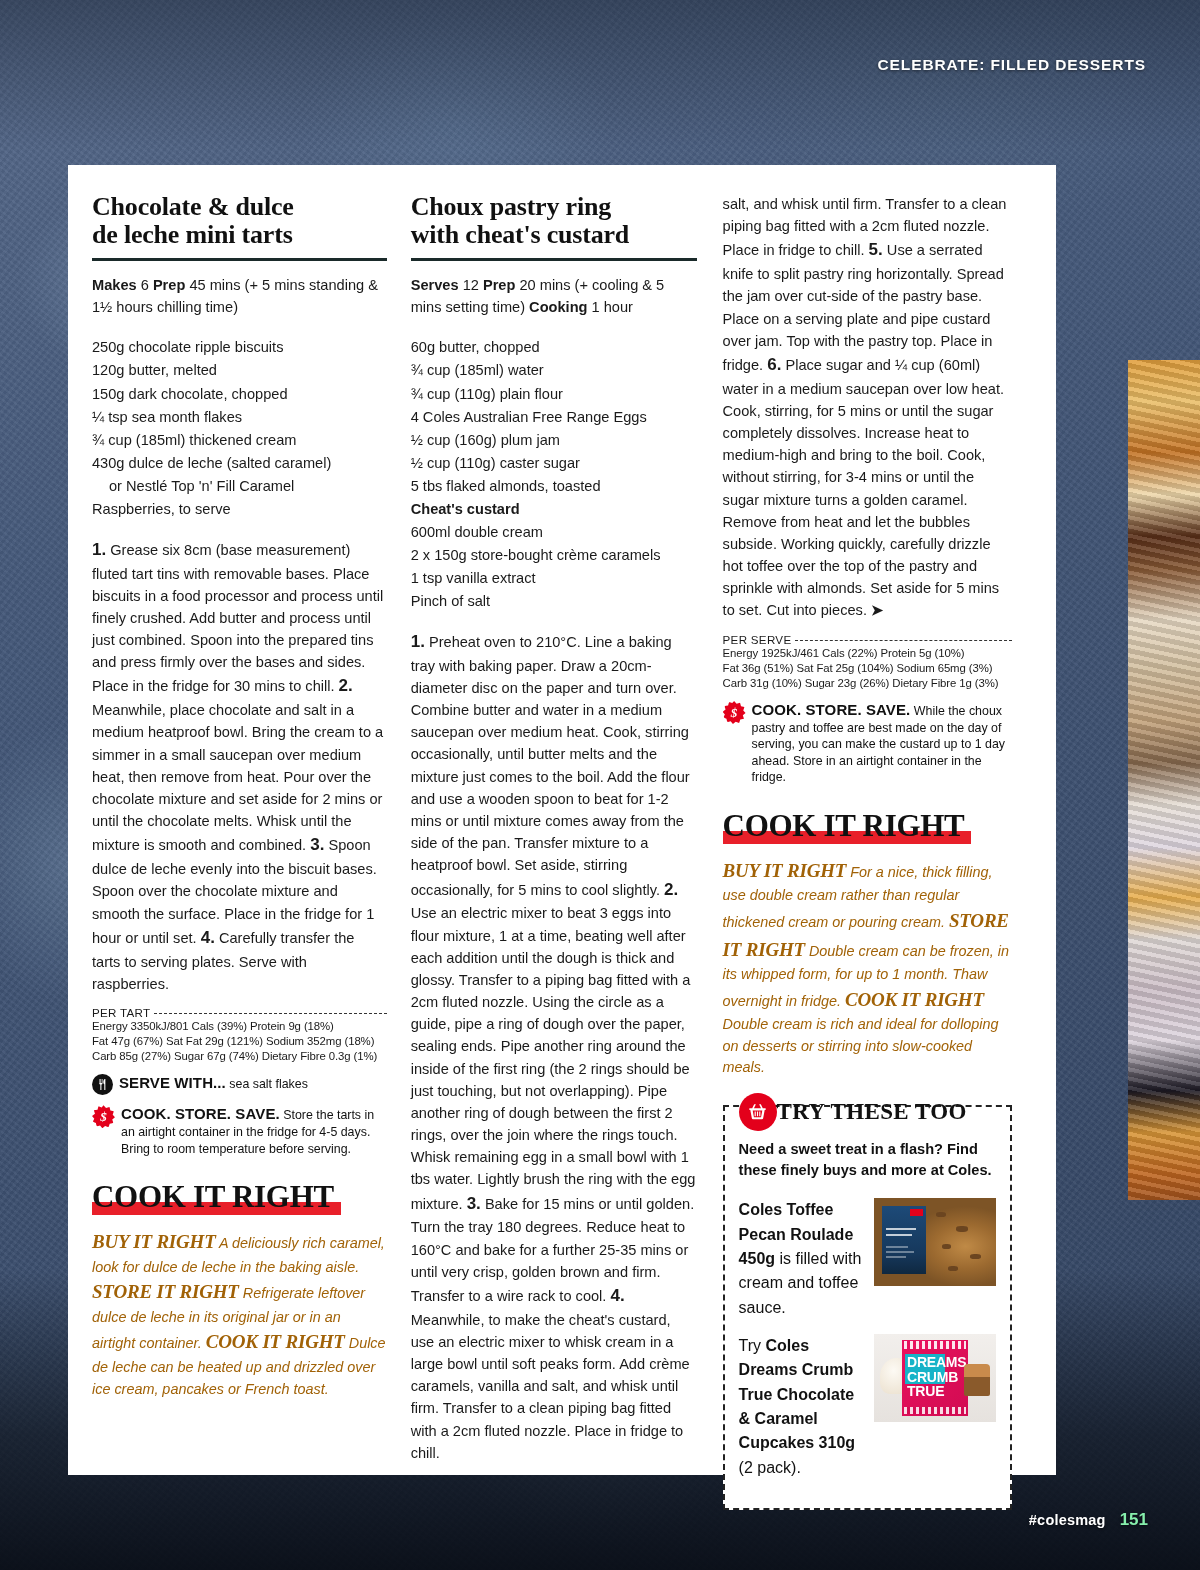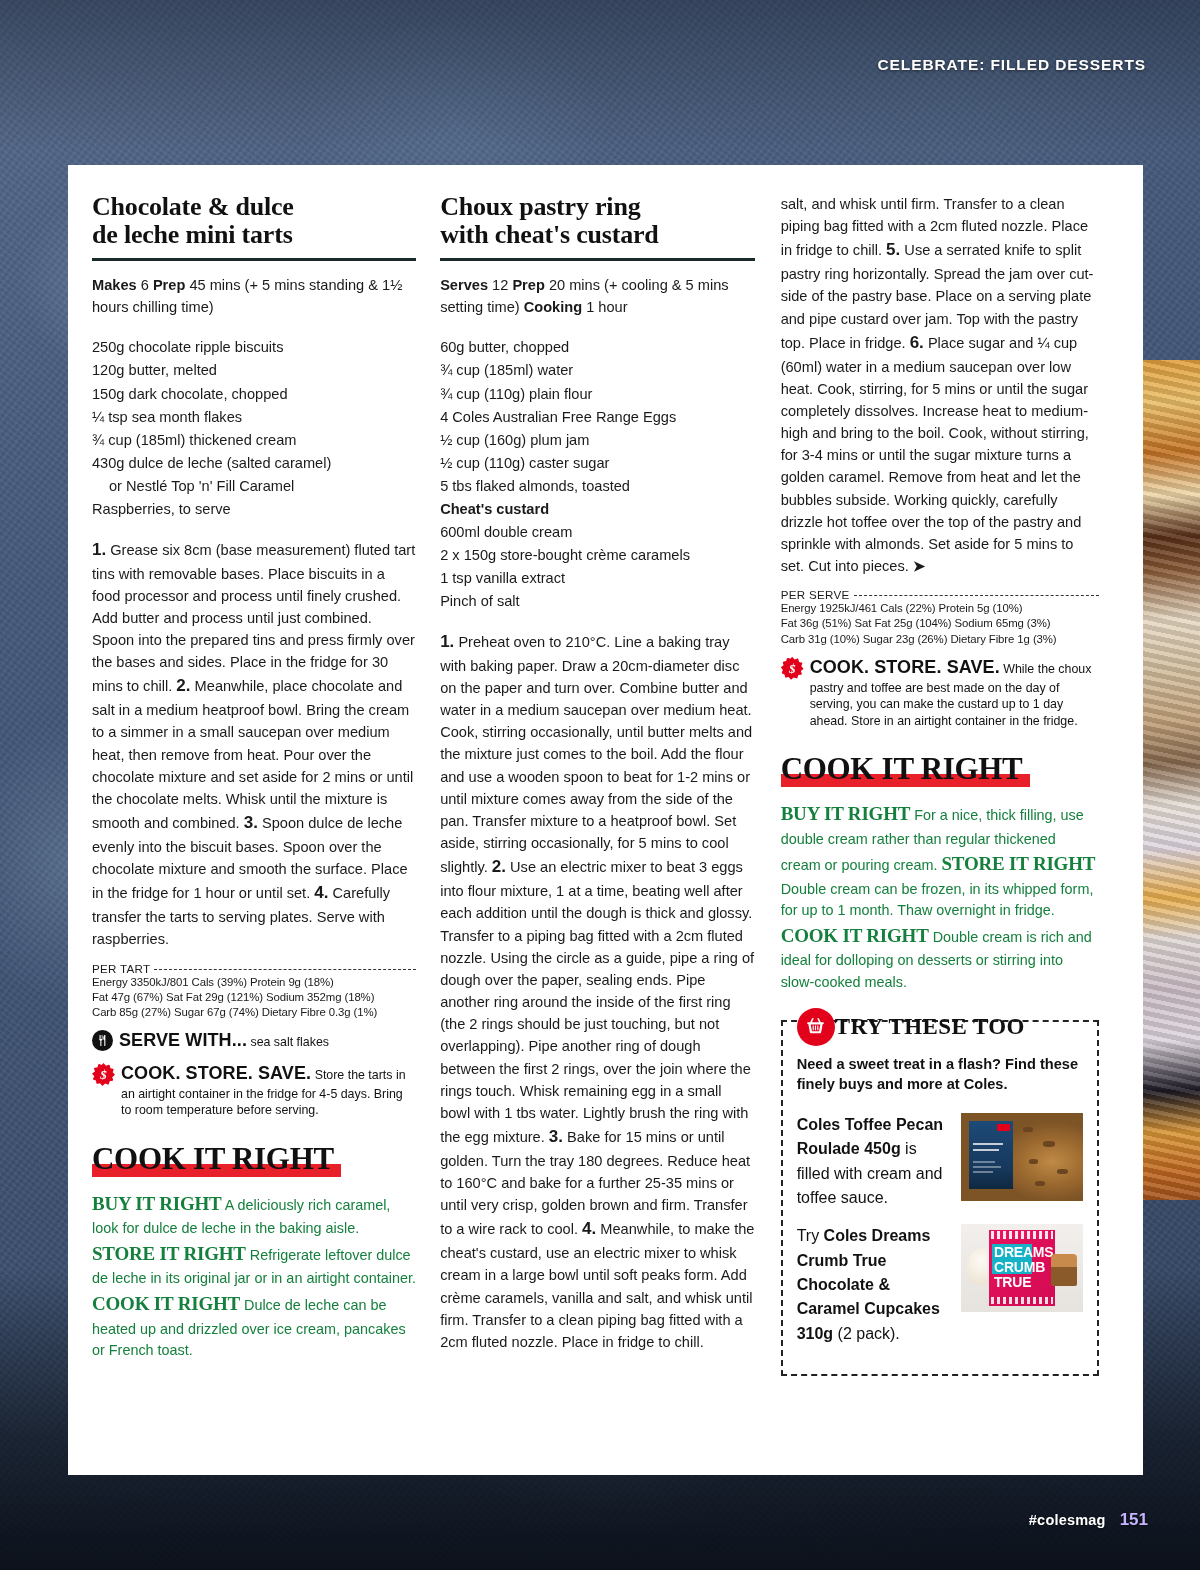--- a/index.html
+++ b/index.html
@@ -70,27 +70,27 @@
     text-shadow: 0 1px 3px rgba(0,0,0,.55);
   }
 
   
   .footer {
     position: absolute; bottom: 40px; right: 52px;
     display: flex; align-items: baseline; gap: 14px;
     text-shadow: 0 1px 3px rgba(0,0,0,.6);
   }
   .footer .hashtag { color:#fff; font-size: 14.5px; font-weight: bold; letter-spacing:.2px;}
-  .footer .pageno  { color:#c4b5fd; font-size: 17px; font-weight: bold; }
+  .footer .pageno  { color:#86efac; font-size: 17px; font-weight: bold; }
 
   
   .page {
     position: absolute;
     left: 68px; top: 165px;
-    width: 1075px; height: 1310px;
+    width: 988px; height: 1310px;
     background: #ffffff;
     padding: 28px 30px 20px 24px;
     display: flex;
     gap: 0;
   }
 
   .col { width: 350px; padding: 0 14px 0 0; }
   .col2 { padding-left: 10px; }
   .col3 { padding-left: 12px; width: 356px; }
 
@@ -157,21 +157,21 @@
   .nutri-lines {
     font-size: 11.4px;
     line-height: 1.33;
     color: #1a1a1a;
     letter-spacing: -.1px;
   }
 
   
   .note { display: flex; gap: 6px; margin-top: 9px; align-items: flex-start; }
   .note-body { font-size: 12.4px; line-height: 1.33; color:#111; }
-  .note-body .lbl { font-weight: bold; font-size: 18px; letter-spacing: .1px; margin-top: 7px; }
+  .note-body .lbl { font-weight: bold; font-size: 15px; letter-spacing: .1px; margin-top: 7px; }
 
   .icon-circle {
     flex: 0 0 auto;
     width: 21px; height: 21px; border-radius: 50%;
     display: flex; align-items: center; justify-content: center;
     margin-top: 1px;
   }
   .icon-serve { background: #111; }
   .icon-serve svg { width: 13px; height: 13px; }
   .icon-save {
@@ -206,21 +206,21 @@
     padding-right: 4px;
   }
   .cir-banner .bar {
     position: absolute;
     left: 0; right: -3px; bottom: -3px;
     height: 13px;
     background: #e8202a;
     z-index: 1;
   }
 
-  .cir-body { font-size: 14.4px; line-height: 1.5; color:#15803d; }
+  .cir-body { font-size: 14.4px; line-height: 1.5; color:#a16207;font-style:italic; }
   .cir-body .hd {
     font-family: "Liberation Serif", serif;
     font-weight: bold;
     font-size: 19px;
     letter-spacing: -.2px;
   }
 
   
   .ttt {
     position: relative;

